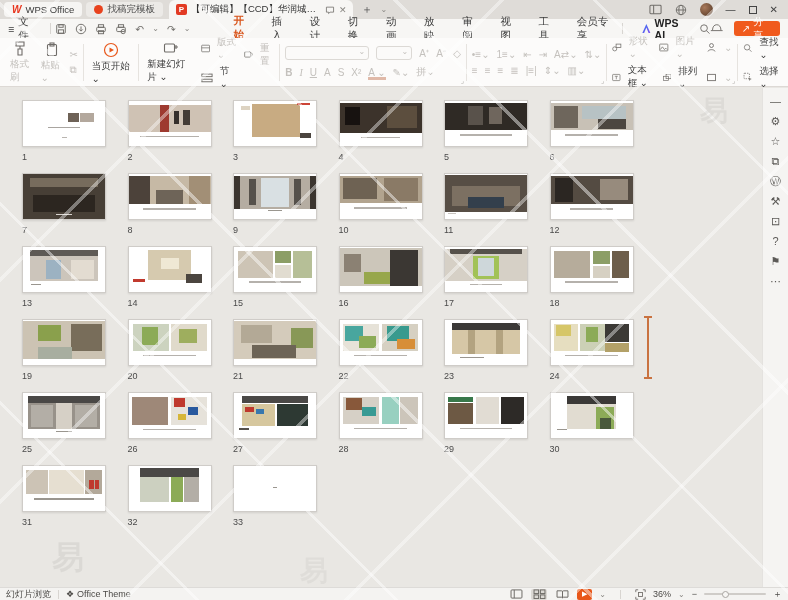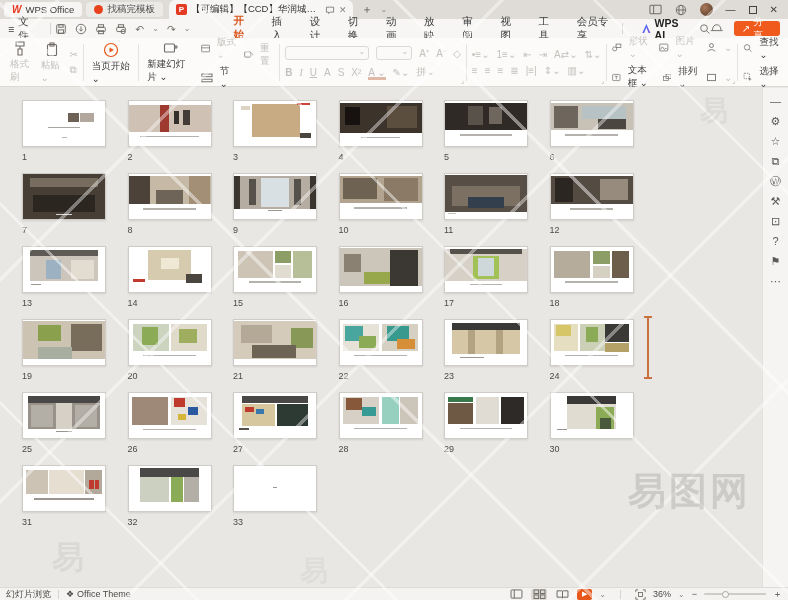--- a/index.html
+++ b/index.html
@@ -772,17 +772,16 @@
       <span class="chev">⌄</span>
       <span>−</span>
       <span class="zoomtrack">
           <span class="zoomthumb"></span>
         </span>
       <span>＋</span>
     </div>
   </div>
 
   <div class="wm-lines"></div>
-<span class="wmtxt" style="left: 628px; top: 466px; font-size: 38px; opacity: 0.3;">易图网</span>
     <span class="wmtxt" style="left: 52px; top: 536px; font-size: 32px; opacity: 0.14;">易</span>
     <span class="wmtxt" style="left: 700px; top: 92px; font-size: 28px; opacity: 0.12;">易</span>
     <span class="wmtxt" style="left: 300px; top: 552px; font-size: 28px; opacity: 0.1;">易</span>
   </div>
 
 </body></html>

